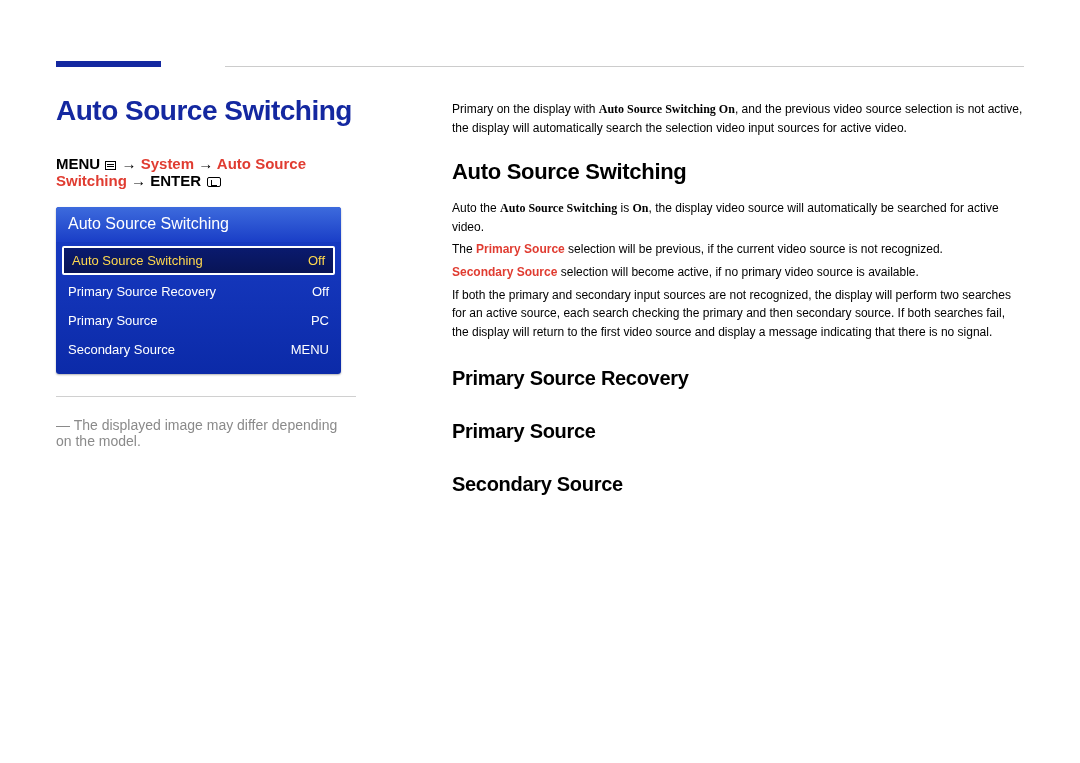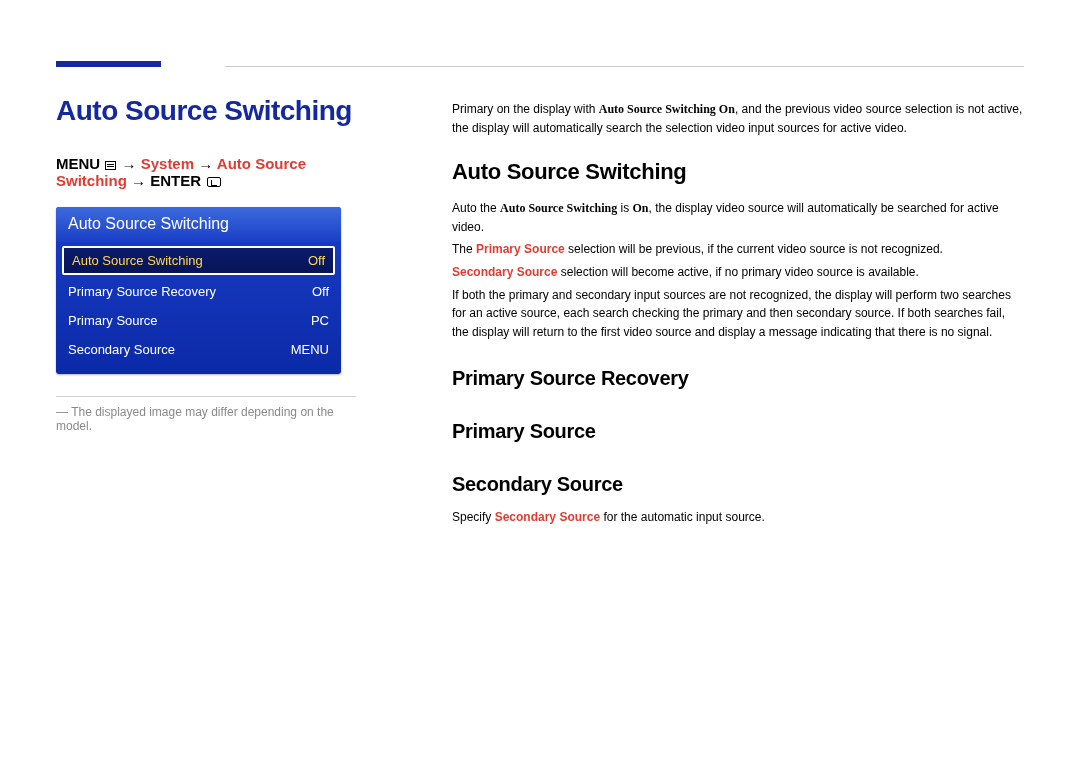--- a/index.html
+++ b/index.html
@@ -108,23 +108,23 @@
     border-radius: 2px;
   }
   .osd-row.selected .osd-label { color: #ffd84d; }
   .osd-row.selected .osd-value { color: #ffd84d; }
   .divider {
     margin-top: 22px;
     border-top: 1px solid #d0d0d0;
     width: 300px;
   }
   .footnote {
-    font-size: 12px;
+    font-size: 14px;
     color: #8a8a8a;
-    margin-top: 8px;
+    margin-top: 20px;
   }
   .footnote::before {
     content: "― ";
   }
 
   .right-col {
     position: absolute;
     left: 452px;
     top: 100px;
     right: 56px;
@@ -211,16 +211,13 @@
   <p>
     <span class="red">Secondary Source</span><span> selection will become active, if no primary video source is available.</span>
   </p>
   <p>If both the primary and secondary input sources are not recognized, the display will perform two searches for an active source, each search checking the primary and then secondary source. If both searches fail, the display will return to the first video source and display a message indicating that there is no signal.</p>
 
   <h3>Primary Source Recovery</h3>
 
   <h3>Primary Source</h3>
 
   <h3>Secondary Source</h3>
-  <p>
-    <span>Specify </span><span class="red">Secondary Source</span><span> for the automatic input source.</span>
-  </p>
 </div>
 
 </body></html>

